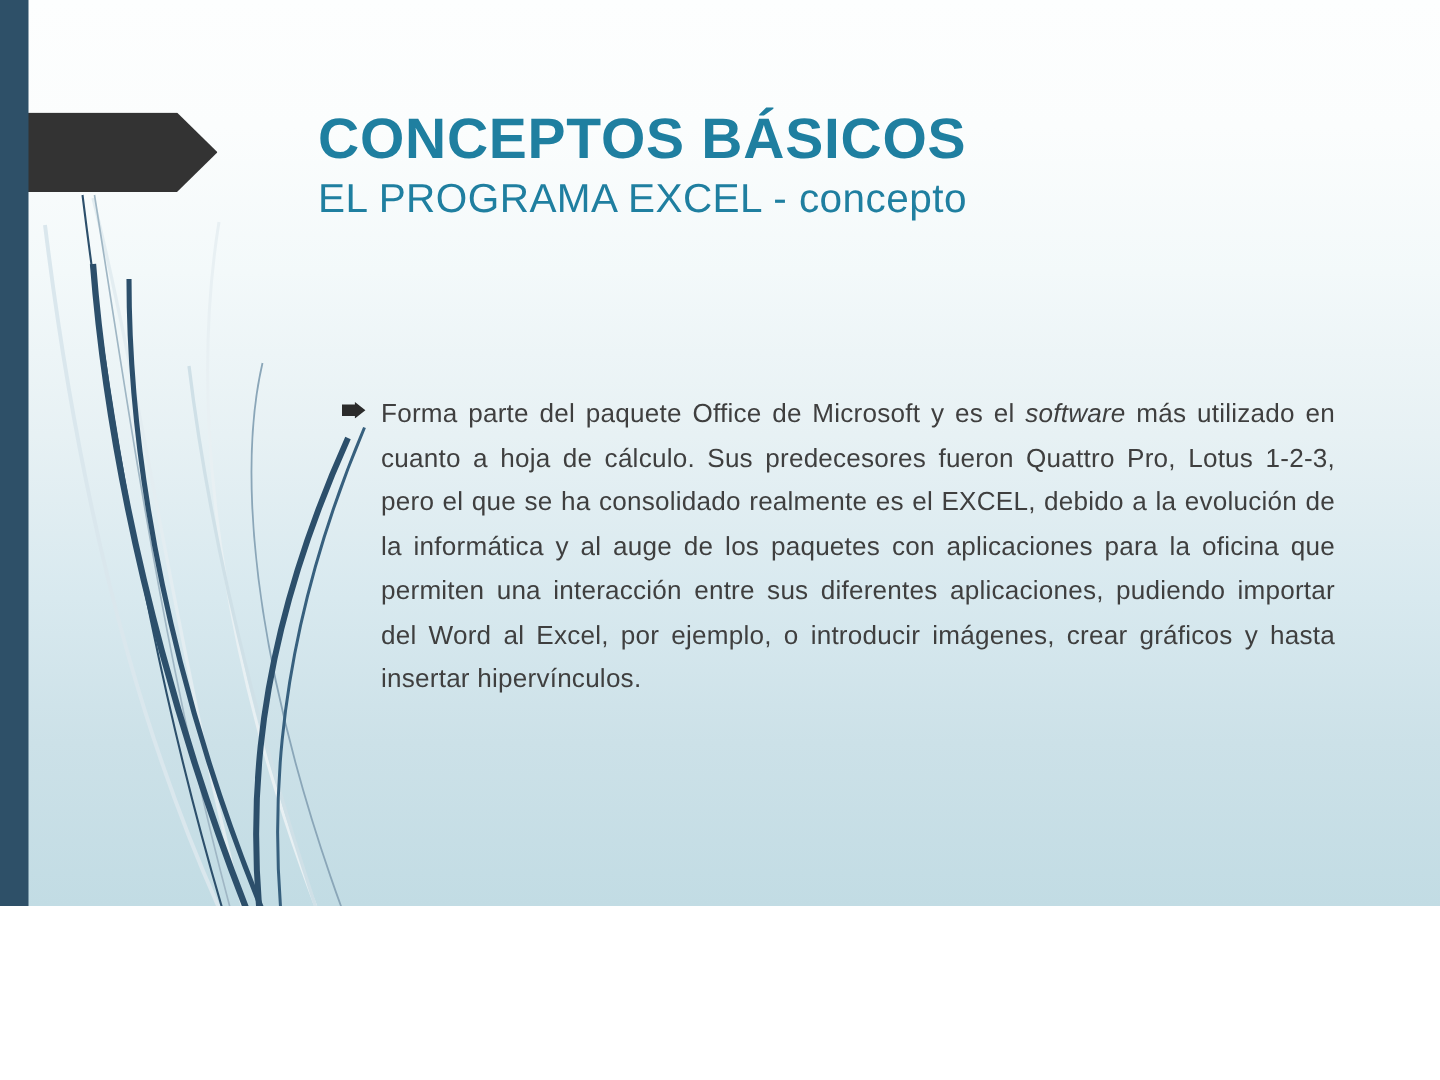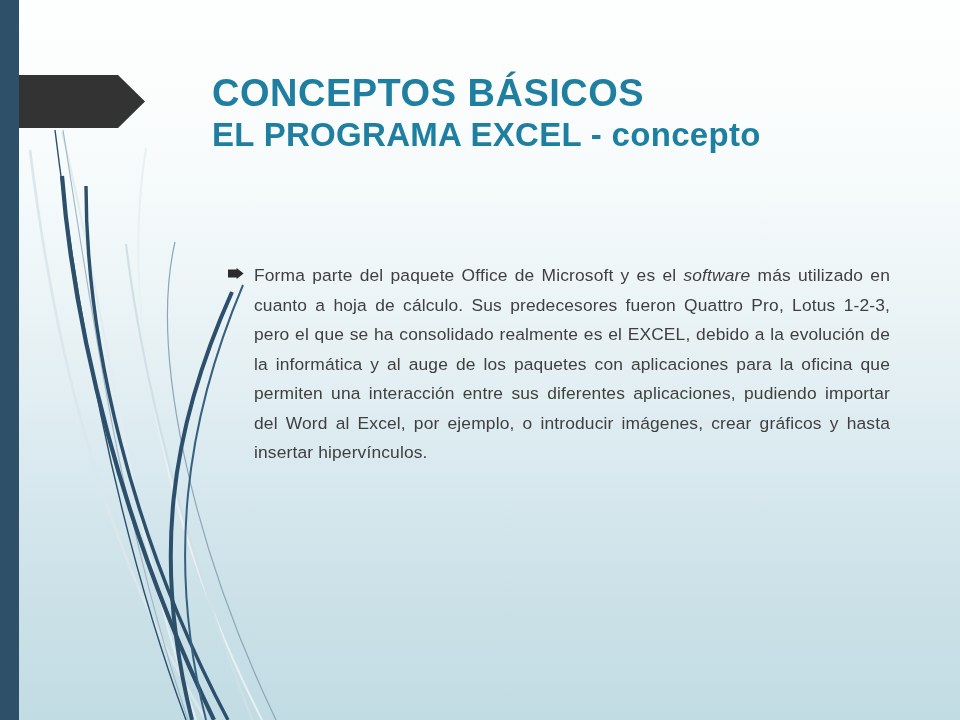--- a/index.html
+++ b/index.html
@@ -7,21 +7,21 @@
   body{
     width:960px;height:720px;
     overflow:hidden;
     font-family:"Liberation Sans", sans-serif;
     background:#ffffff;
   }
 
   
   #slide{
     position:relative;
-    width:960px;height:720px;
+    width:960px;height:604px;
     overflow:hidden;
     background:linear-gradient(to bottom,
         #fdfefe 0%,
         #fbfdfd 14%,
         #f3f9fa 30%,
         #e7f1f4 48%,
         #d8e9ef 66%,
         #cce1e8 82%,
         #c2dce4 100%);
   }
@@ -64,22 +64,22 @@
     font-size:38px;
     font-weight:700;
     letter-spacing:0.5px;
     color:#1f7fa0;
     line-height:1.0;
     white-space:nowrap;
   }
   .slide-subtitle{
     margin:6px 0 0 0;
     font-family:"Liberation Sans", sans-serif;
-    font-size:33px;
-    font-weight:700;
+    font-size:27px;
+    font-weight:400;
     letter-spacing:0.3px;
     color:#1f7fa0;
     line-height:1.05;
     white-space:nowrap;
   }
 
   
   .body-block{
     position:absolute;
     left:228px;top:226px;

